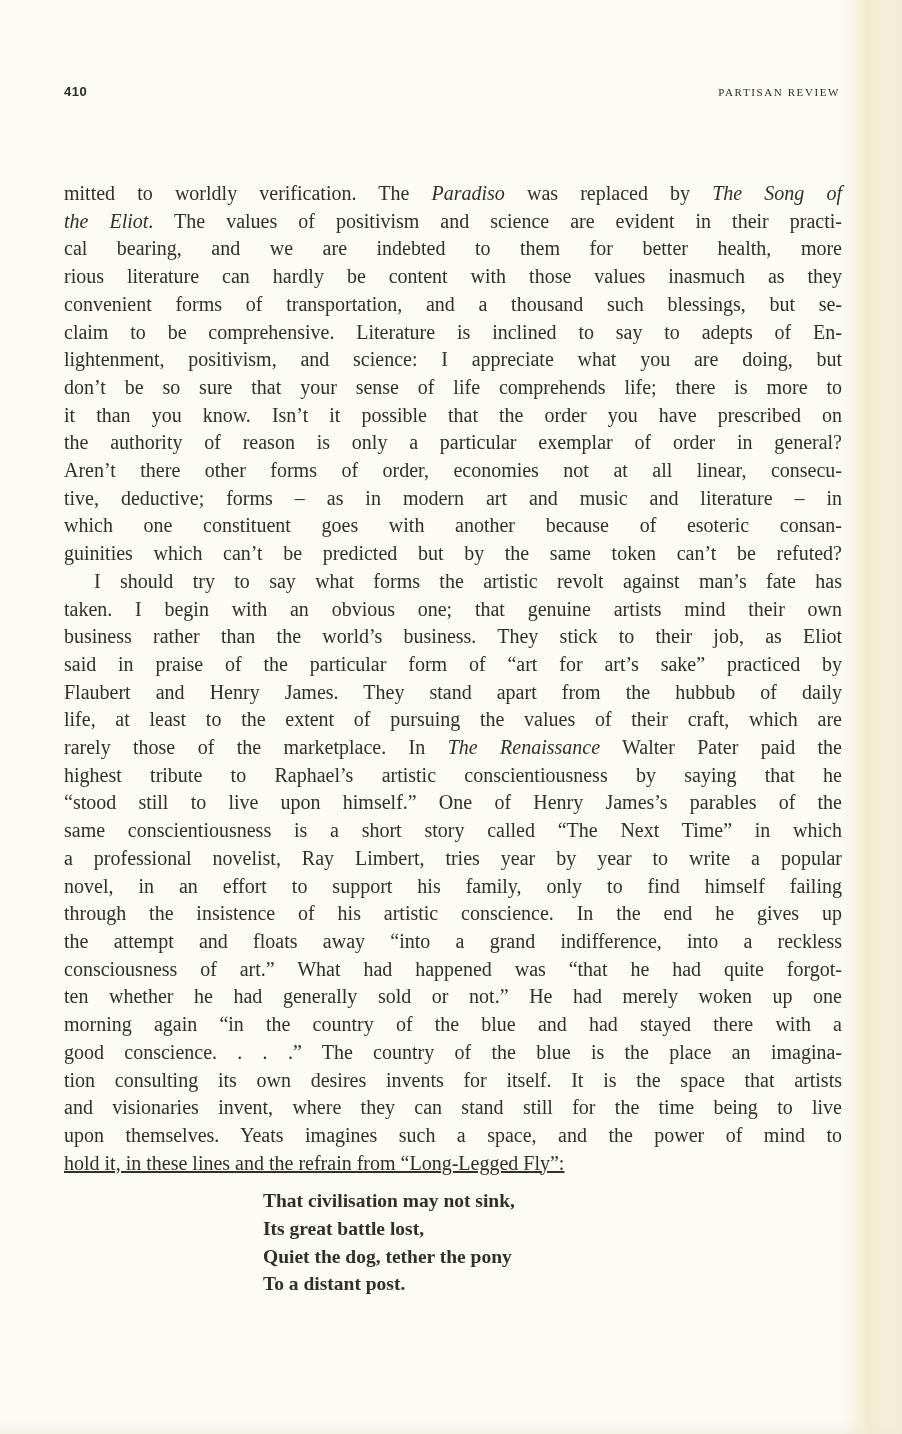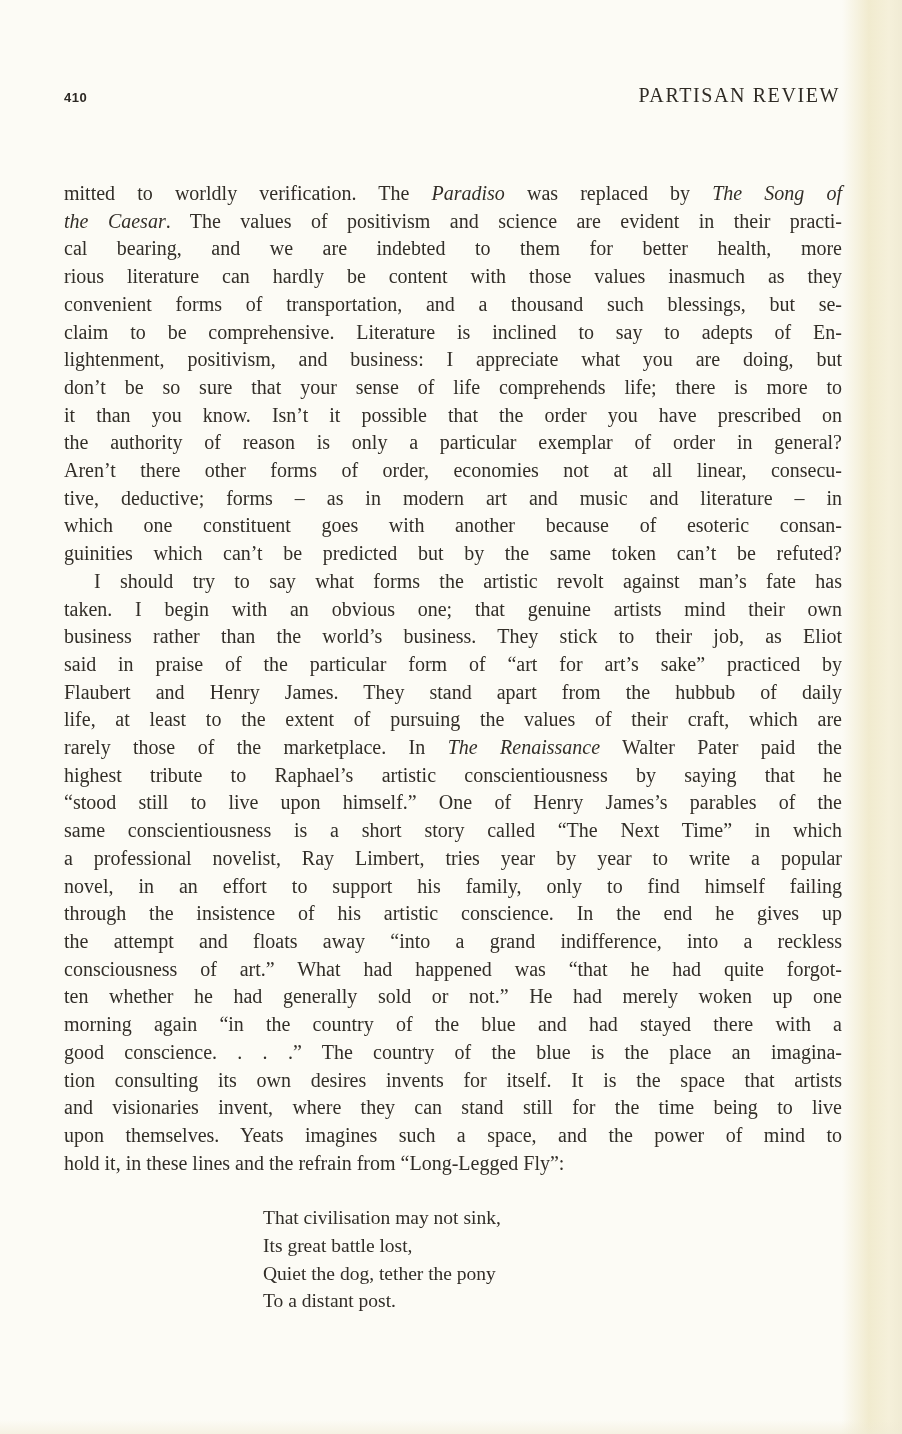--- a/index.html
+++ b/index.html
@@ -25,57 +25,57 @@
   .header{
     position:absolute;top:84px;left:64px;right:62px;
     display:flex;justify-content:space-between;align-items:baseline;
   }
   .pageno{
     font-family:"Liberation Sans", sans-serif;
     font-weight:700;font-size:13px;letter-spacing:.5px;color:#2c2823;
   }
   .journal{
     font-family:"Liberation Serif", serif;
-    font-size:20px;letter-spacing:1.6px;color:#2f2b25;
+    font-size:11px;letter-spacing:1.6px;color:#2f2b25;
   }
   .content{
     position:absolute;top:180px;left:64px;width:778px;
   }
   .line{
     font-size:20px;line-height:27.7px;
     text-align:justify;text-align-last:justify;
   }
-  .line.noj{text-align-last:left;}
+  .line.noj{text-align-last:left;text-decoration:underline;}
   .line.ind{text-indent:30px;}
   .it{font-style:italic;}
-  .poem{margin-top:27px;margin-left:199px;}
+  .poem{margin-top:10px;margin-left:199px;font-weight:bold;}
   .pline{font-size:19.5px;line-height:27.7px;text-align:left;}
 </style>
 </head>
 <body>
 
 <div class="page">
   <div class="edge-band"></div>
   <div class="edge-band-bottom"></div>
 
   <div class="header">
     <span class="pageno">410</span>
     <span class="journal">PARTISAN REVIEW</span>
   </div>
 
   <div class="content">
     <div>
         <div>
           <div class="line"><span>mitted to worldly verification. The </span><span class="it">Paradiso</span><span> was replaced by </span><span class="it">The Song of</span></div>
-          <div class="line"><span class="it">the Caesar</span><span>. The values of positivism and science are evident in their practi-</span></div>
+          <div class="line"><span class="it">the Eliot</span><span>. The values of positivism and science are evident in their practi-</span></div>
           <div class="line"><span>cal bearing, and we are indebted to them for better health, more</span></div>
           <div class="line"><span>rious literature can hardly be content with those values inasmuch as they</span></div>
           <div class="line"><span>convenient forms of transportation, and a thousand such blessings, but se-</span></div>
           <div class="line"><span>claim to be comprehensive. Literature is inclined to say to adepts of En-</span></div>
-          <div class="line"><span>lightenment, positivism, and business: I appreciate what you are doing, but</span></div>
+          <div class="line"><span>lightenment, positivism, and science: I appreciate what you are doing, but</span></div>
           <div class="line"><span>don’t be so sure that your sense of life comprehends life; there is more to</span></div>
           <div class="line"><span>it than you know. Isn’t it possible that the order you have prescribed on</span></div>
           <div class="line"><span>the authority of reason is only a particular exemplar of order in general?</span></div>
           <div class="line"><span>Aren’t there other forms of order, economies not at all linear, consecu-</span></div>
           <div class="line"><span>tive, deductive; forms – as in modern art and music and literature – in</span></div>
           <div class="line"><span>which one constituent goes with another because of esoteric consan-</span></div>
           <div class="line"><span>guinities which can’t be predicted but by the same token can’t be refuted?</span></div>
         </div>
         <div>
           <div class="line ind"><span>I should try to say what forms the artistic revolt against man’s fate has</span></div>

